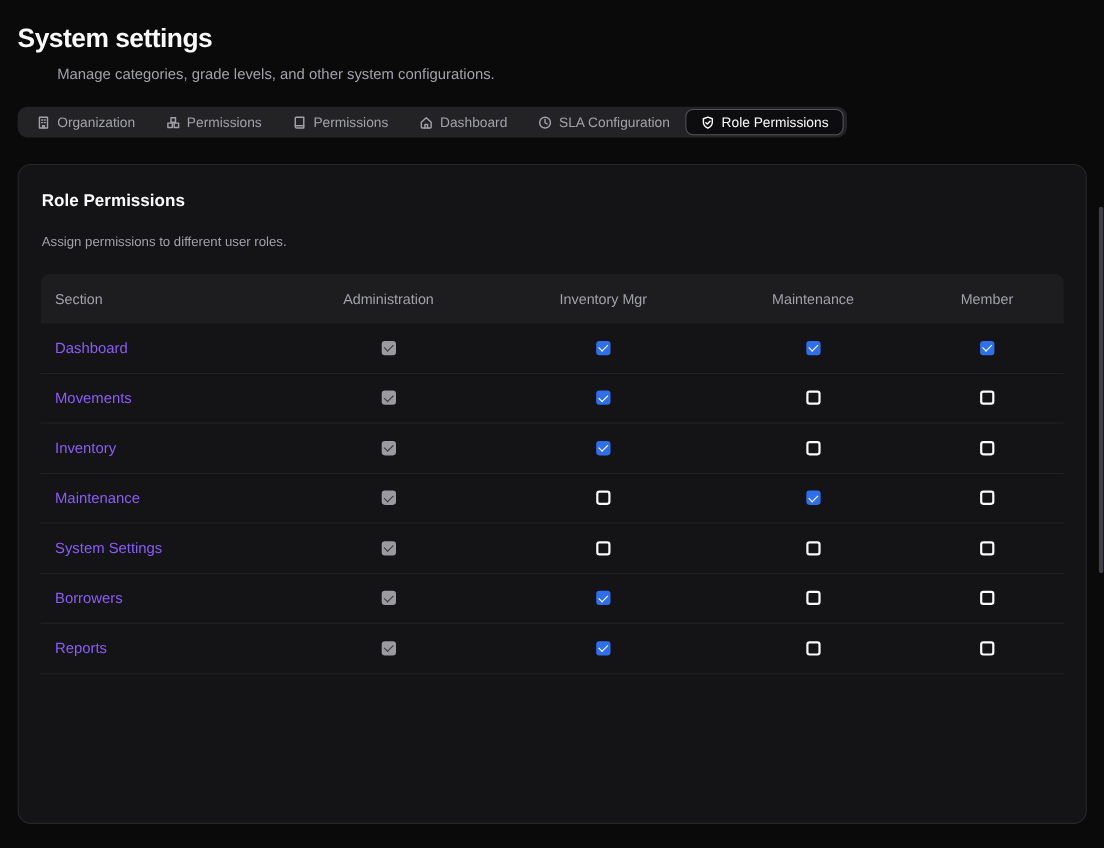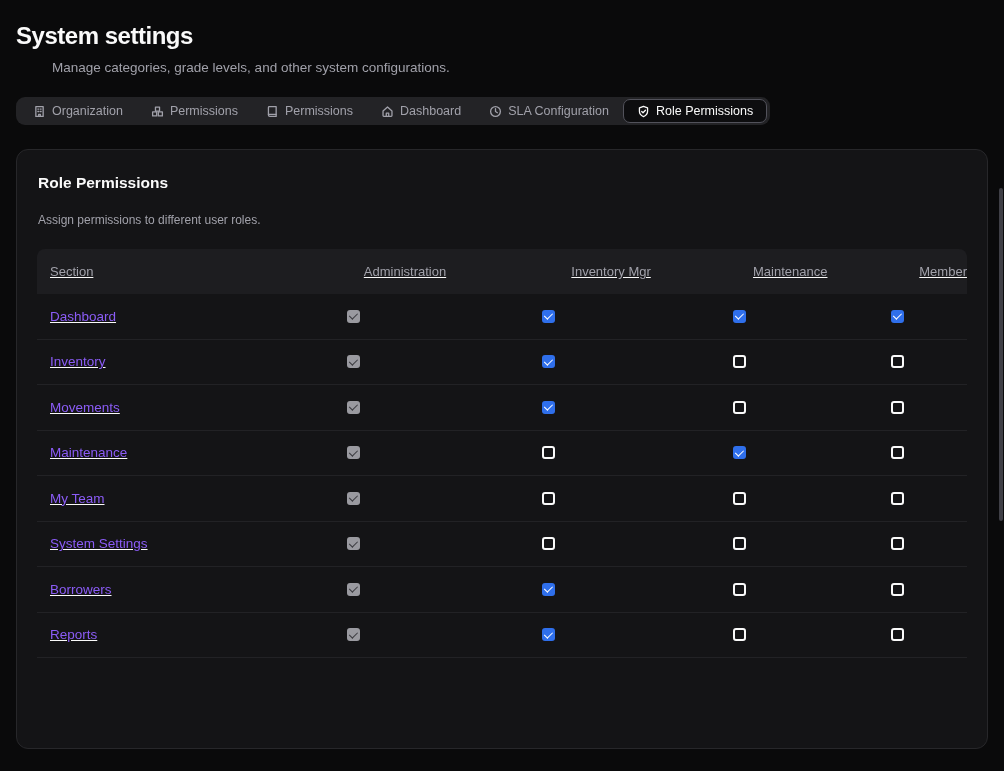--- a/index.html
+++ b/index.html
@@ -74,32 +74,32 @@
     margin-left: 1px;
   }
   .card-subtitle {
     margin-top: 21px;
     margin-left: 1px;
     font-size: 12px;
     color: #a1a1aa;
   }
 
   
-  .perm-table { margin-top: 22px; text-decoration: underline; }
+  .perm-table { margin-top: 22px; }
   .thead {
     display: grid;
     grid-template-columns: 24% 20% 22% 19% 15%;
     align-items: center;
     height: 45px;
     background: #1d1d20;
     border-radius: 8px 8px 0 0;
     font-size: 13px;
     color: #a1a1aa;
   }
-  .thead .hcell { text-align: right; }
+  .thead .hcell { text-align: center; }
   .thead .hcell.first { text-align: left; padding-left: 13px; }
   .trow {
     display: grid;
     grid-template-columns: 24% 20% 22% 19% 15%;
     align-items: center;
     height: 45.5px;
     border-bottom: 1px solid #222225;
     font-size: 13.5px;
   }
   .cell.section-cell { padding-left: 13px; color: #8b5cf6; }
@@ -227,80 +227,65 @@
               <span class="cb checked"></span>
             </div>
             <div class="cell check-cell">
               <span class="cb checked"></span>
             </div>
             <div class="cell check-cell">
               <span class="cb checked"></span>
             </div>
           </div>
           <div class="trow">
+            <div class="cell section-cell">Movements</div>
+            <div class="cell check-cell">
+              <span class="cb checked admin"></span>
+            </div>
+            <div class="cell check-cell">
+              <span class="cb checked"></span>
+            </div>
+            <div class="cell check-cell">
+              <span class="cb unchecked"></span>
+            </div>
+            <div class="cell check-cell">
+              <span class="cb unchecked"></span>
+            </div>
+          </div>
+          <div class="trow">
             <div class="cell section-cell">Inventory</div>
             <div class="cell check-cell">
               <span class="cb checked admin"></span>
             </div>
             <div class="cell check-cell">
               <span class="cb checked"></span>
             </div>
             <div class="cell check-cell">
               <span class="cb unchecked"></span>
             </div>
             <div class="cell check-cell">
               <span class="cb unchecked"></span>
             </div>
           </div>
           <div class="trow">
-            <div class="cell section-cell">Movements</div>
-            <div class="cell check-cell">
-              <span class="cb checked admin"></span>
-            </div>
-            <div class="cell check-cell">
-              <span class="cb checked"></span>
-            </div>
-            <div class="cell check-cell">
-              <span class="cb unchecked"></span>
-            </div>
-            <div class="cell check-cell">
-              <span class="cb unchecked"></span>
-            </div>
-          </div>
-          <div class="trow">
             <div class="cell section-cell">Maintenance</div>
             <div class="cell check-cell">
               <span class="cb checked admin"></span>
             </div>
             <div class="cell check-cell">
               <span class="cb unchecked"></span>
             </div>
             <div class="cell check-cell">
               <span class="cb checked"></span>
             </div>
             <div class="cell check-cell">
               <span class="cb unchecked"></span>
             </div>
           </div>
           <div class="trow">
-            <div class="cell section-cell">My Team</div>
-            <div class="cell check-cell">
-              <span class="cb checked admin"></span>
-            </div>
-            <div class="cell check-cell">
-              <span class="cb unchecked"></span>
-            </div>
-            <div class="cell check-cell">
-              <span class="cb unchecked"></span>
-            </div>
-            <div class="cell check-cell">
-              <span class="cb unchecked"></span>
-            </div>
-          </div>
-          <div class="trow">
             <div class="cell section-cell">System Settings</div>
             <div class="cell check-cell">
               <span class="cb checked admin"></span>
             </div>
             <div class="cell check-cell">
               <span class="cb unchecked"></span>
             </div>
             <div class="cell check-cell">
               <span class="cb unchecked"></span>
             </div>

